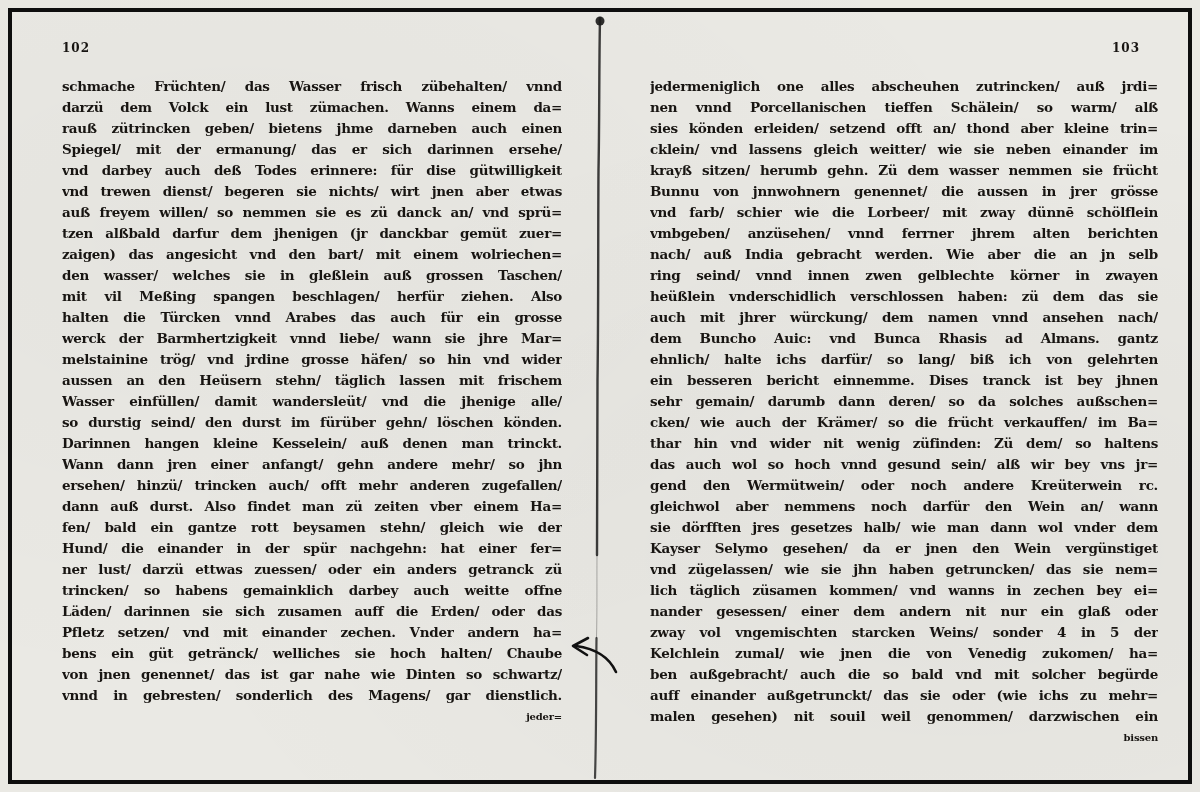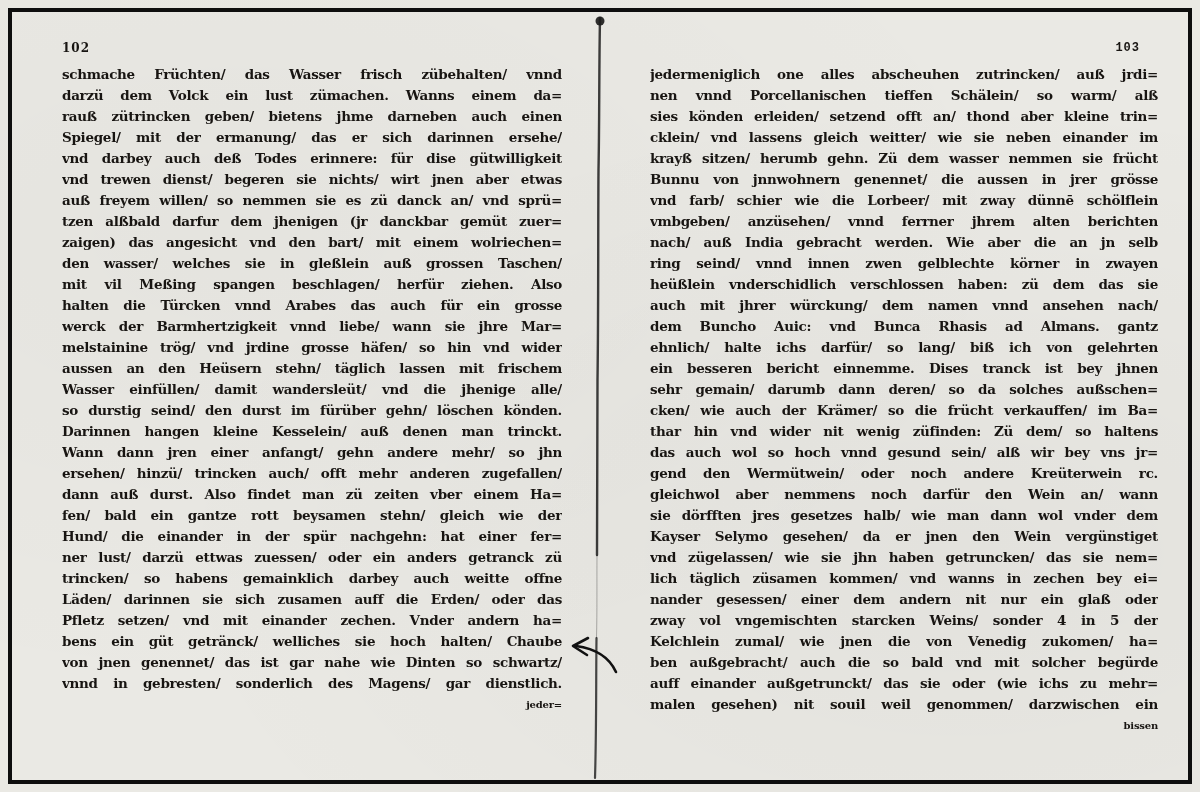--- a/index.html
+++ b/index.html
@@ -31,23 +31,23 @@
   .page-left  { left: 62px;  width: 500px; }
   .page-right { left: 650px; width: 508px; }
   .page-number {
     font-size: 12px;
     font-weight: bold;
     letter-spacing: 1px;
     height: 24px;
     line-height: 24px;
   }
   .page-left  .page-number { text-align: left; }
-  .page-right .page-number { text-align: right; padding-right: 18px; font-family: Liberation Mono, monospace; }
+  .page-right .page-number { text-align: right; padding-right: 18px; }
   .textblock {
-    margin-top: 4px;
+    margin-top: 16px;
   }
   .line {
     font-size: 13.5px;
     font-weight: bold;
     letter-spacing: -0.3px;
     line-height: 21px;
     height: 21px;
     overflow: hidden;
     white-space: nowrap;
     text-align: justify;

